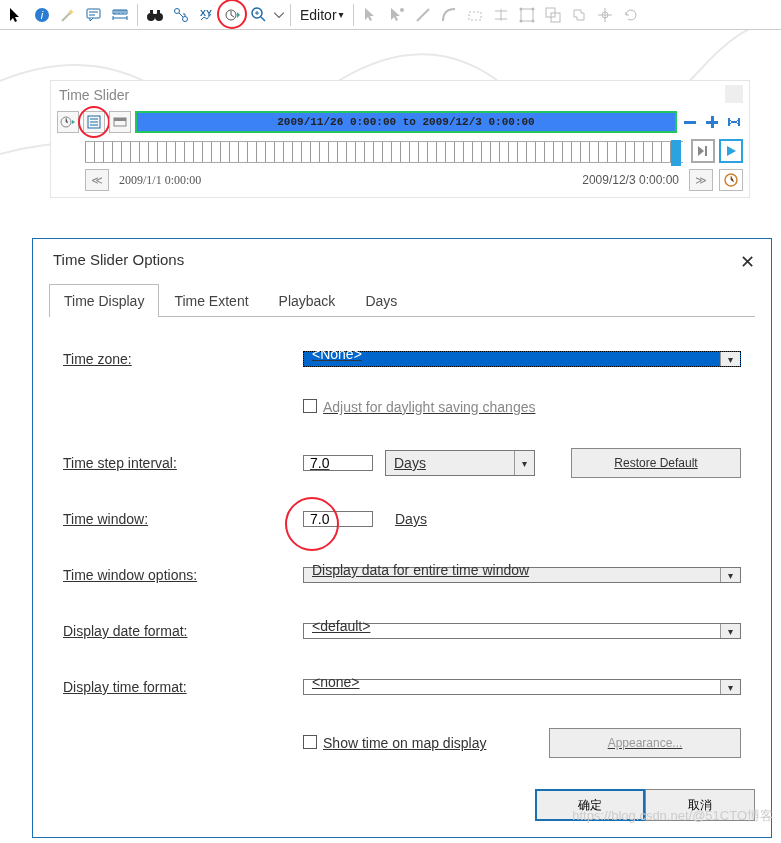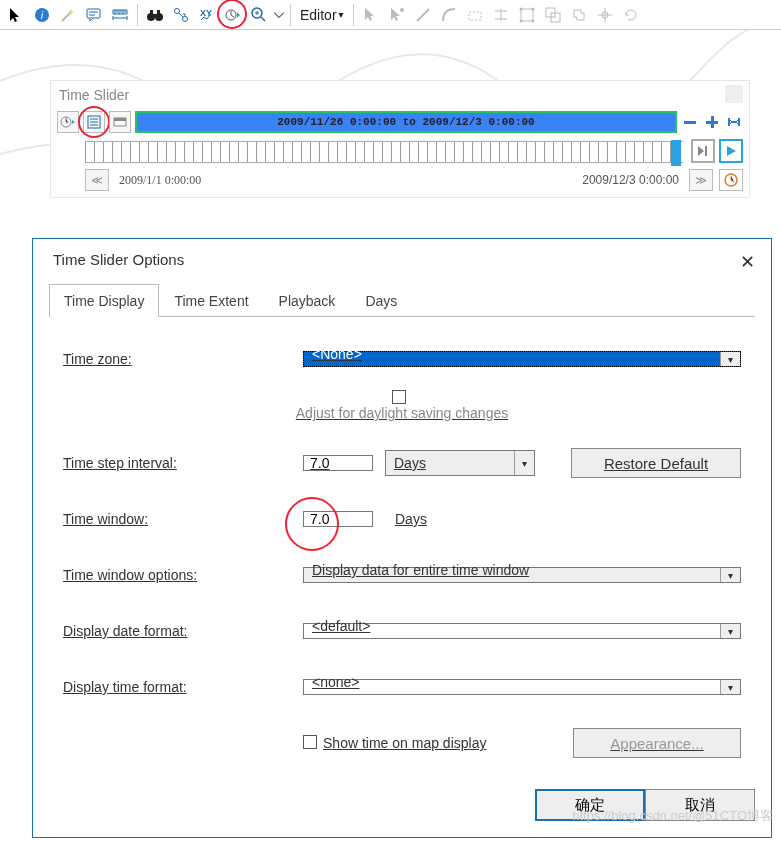--- a/index.html
+++ b/index.html
@@ -53,21 +53,21 @@
   .flabel { width:240px; }
   .sel { flex:1; height:16px; border:1px solid #777; background:#fff; display:flex; align-items:flex-end; padding:4px 8px; position:relative; color:#333;}
   .sel .dd { position:absolute; right:0; top:0; bottom:0; width:20px; border-left:1px solid #999; background:#eee;
              display:flex;align-items:center;justify-content:center; font-size:10px;}
   .sel.hl { background:#0066cc; color:#fff; border:1px dotted #000;}
   .sel.hl .dd{ background:#eee; color:#333;}
   .sel.gray{ background:#eee;}
   .txt { width:70px; height:16px; border:1px solid #777; padding:2px 6px; font-size:14px; position:relative;}
   .unitsel{ width:150px; height:26px; border:1px solid #777; background:#eee; display:flex;align-items:center; padding:0 8px; margin-left:12px; position:relative;}
   .unitsel .dd{position:absolute;right:0;top:0;bottom:0;width:20px;border-left:1px solid #999;display:flex;align-items:center;justify-content:center;font-size:10px;}
-  .btn { height:30px; border:1px solid #888; background:#eee; padding:0 18px; font-size:15px; display:flex;align-items:center;justify-content:center;}
+  .btn { height:30px; border:1px solid #888; background:#eee; padding:0 18px; font-size:12px; display:flex;align-items:center;justify-content:center;}
   .btn.disabled{ color:#999;}
   .chk { width:14px;height:14px;border:1px solid #555;display:inline-block;margin-right:6px;vertical-align:middle;position:relative;top:-1px;}
   .dlg-footer{ position:absolute; right:16px; bottom:16px; display:flex; }
   .dlg-footer .btn{ width:110px; height:32px;}
   .dlg-footer .btn.primary{ border:2px solid #1a6fb0;}
   .underline-first::first-letter{text-decoration:underline;}
   .watermark{position:absolute;right:8px;bottom:18px;color:#ccc;font-size:13px;pointer-events:none;}
 </style>
 </head>
 <body>
@@ -321,21 +321,21 @@
     <div class="form">
 
       <div class="frow">
         <div class="flabel">Time zone:</div>
         <div class="sel hl">
           <span>&lt;None&gt;</span>
           <span class="dd">▾</span>
         </div>
       </div>
 
-      <div class="frow" style="margin-top:-8px;flex-direction:column;">
+      <div class="frow" style="margin-top:-8px;">
         <div class="flabel"></div>
         <span class="chk"></span>
         <span style="color:#888">Adjust for daylight saving changes</span>
       </div>
 
       <div class="frow">
         <div class="flabel">Time step interval:</div>
         <input class="txt" value="7.0" style="">
         <div class="unitsel">
           <span>Days</span>
@@ -376,21 +376,21 @@
           <span>&lt;none&gt;</span>
           <span class="dd">▾</span>
         </div>
       </div>
 
       <div class="frow" style="margin-bottom:6px;">
         <div class="flabel"></div>
         <span class="chk"></span>
         <span class="underline-first">Show time on map display</span>
         <div style="flex:1"></div>
-        <div class="btn disabled" style="width:168px;">Appearance...</div>
+        <div class="btn disabled" style="width:192px;">Appearance...</div>
       </div>
     </div>
   </div>
 
   <div class="dlg-footer">
     <div class="btn primary">确定</div>
     <div class="btn">取消</div>
   </div>
 </div>
 

